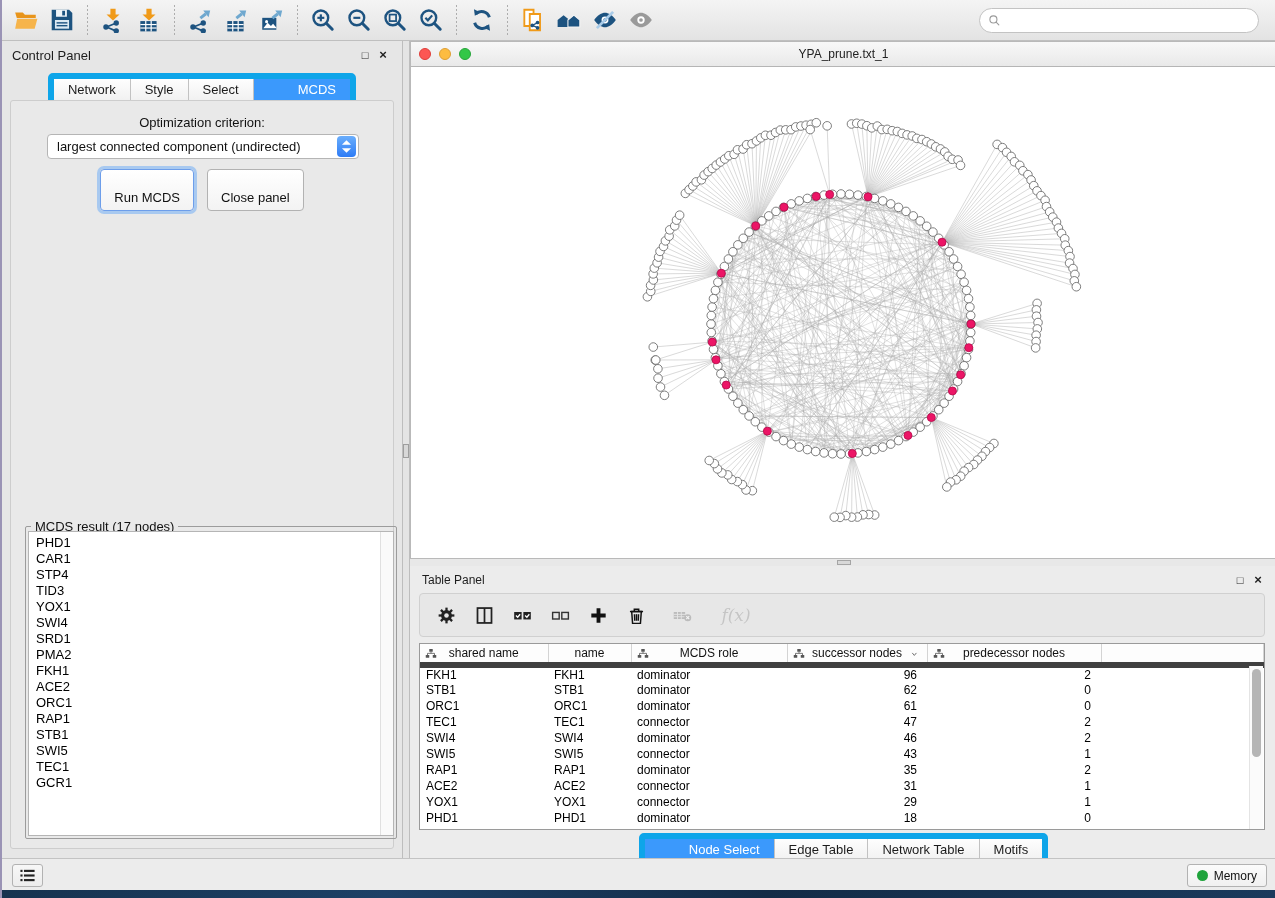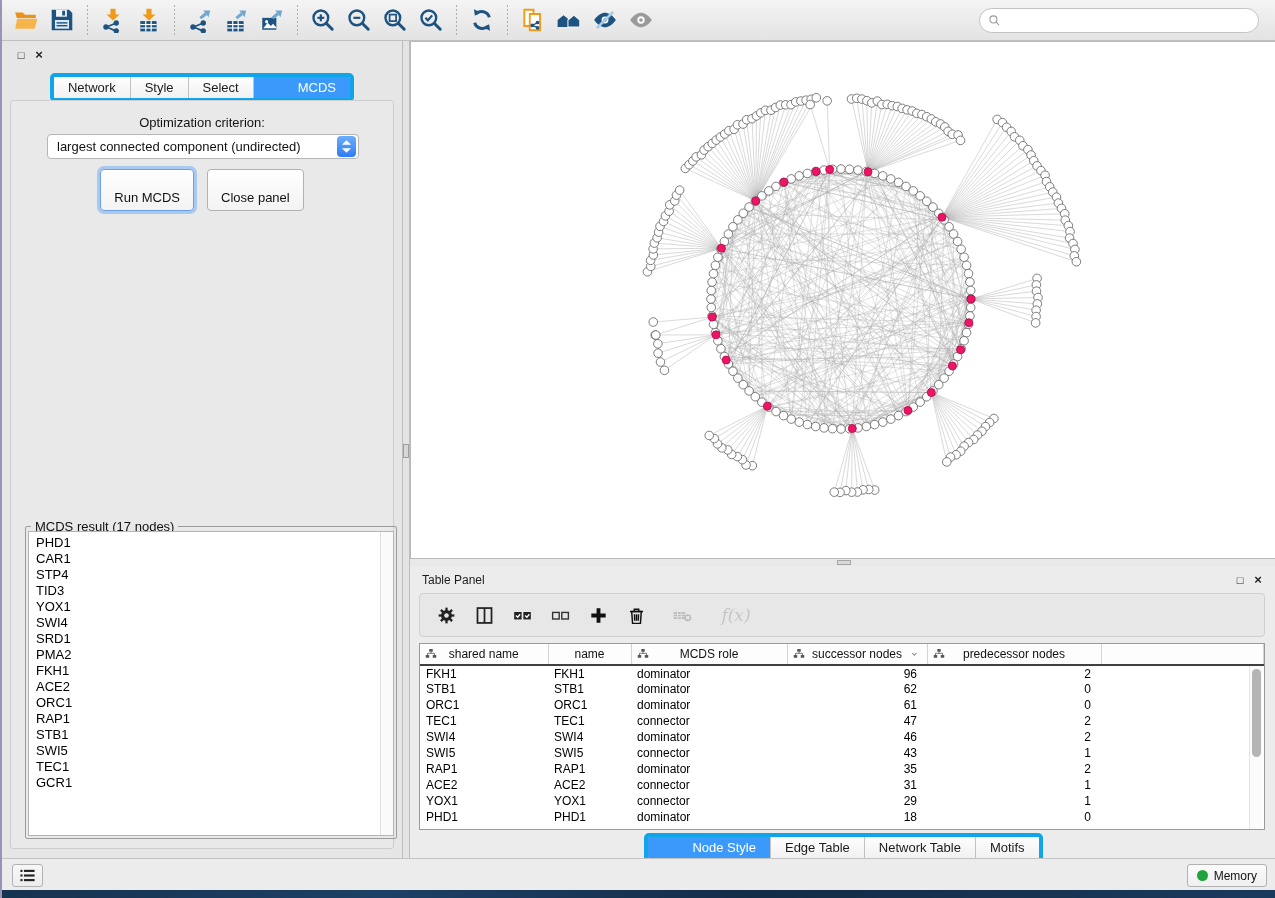--- a/index.html
+++ b/index.html
@@ -28,21 +28,21 @@
     display:flex; align-items:center; padding:0 8px; }
   #search-wrap svg{ width:13px; height:13px; margin-right:6px; flex:0 0 auto;}
   #search-input{ border:none; outline:none; flex:1; font-size:12px; background:transparent;}
   
   #control-panel{ position:absolute; left:0; top:41px; width:400px; height:817px; background:#e6e6e6;}
   .panel-head{ height:28px; display:flex; align-items:center; padding:0 10px; }
   .panel-title{ font-size:13px; color:#1d1d1d; flex:1; }
   .mini-ico{ font-size:13px; color:#222; width:18px; text-align:center; cursor:default; line-height:16px;}
   .float-ico{ font-size:11px; }
   .seg{ display:flex; justify-content:center; margin-top:4px; }
-  .seg-inner{ display:flex; border:4px solid #0ea5e9; border-radius:5px; overflow:hidden; background:#fdfdfd;}
+  .seg-inner{ display:flex; border:6px solid #0ea5e9; border-radius:5px; overflow:hidden; background:#fdfdfd;}
   .seg-btn{ padding:3px 14px; font-size:13px; color:#1c1c1c; background:linear-gradient(#fefefe,#f1f1f1);
     border-right:1px solid #c2c2c2; cursor:default;}
   .seg-btn:last-child{ border-right:none; }
   .seg-btn.active{ background:#3b99fc; color:#fff;padding-left:44px; }
   #cp-inner{ position:absolute; left:8px; top:59px; width:384px; height:749px;
     background:#e9e9e9; border:1px solid #cdcdcd; border-radius:3px;}
   #opt-label{ position:absolute; left:0; top:14px; width:100%; text-align:center; font-size:13px; color:#111;}
   #opt-select{ position:absolute; left:36px; top:33px; width:312px; height:25px; background:#fff;
     border:1px solid #b5b5b5; border-radius:4px; display:flex; align-items:center; cursor:default;}
   #opt-select .sel-text{ flex:1; font-size:13px; padding-left:9px; color:#111; white-space:nowrap;}
@@ -89,21 +89,21 @@
     display:flex; align-items:center; padding-left:12px; gap:10px;}
   .tpbtn{ width:28px; height:28px; border:none; background:transparent;
     display:flex; align-items:center; justify-content:center; cursor:default;}
   .tpbtn svg{ width:21px; height:21px;}
   .tpbtn.disabled{ opacity:.55;margin-left:8px; }
   .fx-label{ font-family:"DejaVu Serif", serif; font-style:italic; font-size:17px; color:#aaa;}
   #node-table-wrap{ position:absolute; left:9px; top:77px; width:846px; height:187px;
     background:#fff; border:1px solid #9a9a9a; overflow:hidden;}
   table{ border-collapse:collapse; width:100%; table-layout:fixed;}
   thead th{ height:21px; font-weight:normal; font-size:12px; color:#111;
-    border-right:1px solid #d4d4d4; border-bottom:2px solid #404040;
+    border-right:1px solid #d4d4d4; border-bottom:6px solid #404040;
     background:#fdfdfd; text-align:center; position:relative; white-space:nowrap; overflow:hidden;}
   thead th .hdr{ display:inline-flex; align-items:center; gap:6px;}
   thead th svg.sitemap{ width:12px; height:12px; position:absolute; left:5px; top:4px;}
   thead th svg.chev{ width:10px; height:10px; position:absolute; right:6px; top:6px;}
   tbody td{ height:16px; font-size:12px; color:#000; padding:0 6px; white-space:nowrap; overflow:hidden;}
   tbody td.num{ text-align:right; padding-right:10px;}
   #tbl-scroll{ position:absolute; right:1px; top:22px; width:14px; height:164px; background:#fbfbfb;
     border-left:1px solid #e4e4e4;}
   #tbl-thumb{ position:absolute; left:2px; top:3px; width:9px; height:88px; background:#b5b5b5; border-radius:5px;}
   #tp-tabs{ position:absolute; left:0; right:0; top:267px; display:flex; justify-content:center;}
@@ -294,20 +294,21 @@
 <div id="search-wrap">
   <svg viewBox="0 0 24 24">
     <circle cx="10" cy="10" r="6.5" fill="none" stroke="#9a9a9a" stroke-width="2"></circle>
     <line x1="15" y1="15" x2="20" y2="20" stroke="#9a9a9a" stroke-width="2" stroke-linecap="round"></line>
   </svg>
   <input id="search-input" placeholder="" style="">
 </div>
 
 <div id="control-panel">
   <div class="panel-head">
+    <span class="panel-title">Control Panel</span>
     <span class="mini-ico float-ico">□</span>
     <span class="mini-ico" style="font-weight:bold;">×</span>
   </div>
   <div class="seg">
       <div class="seg-inner" id="cp-tabs">
         <div class="seg-btn">Network</div>
         <div class="seg-btn">Style</div>
         <div class="seg-btn">Select</div>
         <div class="seg-btn active">MCDS</div>
       </div>
@@ -357,20 +358,26 @@
 </div>
 
 <div id="vsplit">
     <div class="grip"></div>
   </div>
 <div id="hsplit">
     <div class="grip"></div>
   </div>
 
 <div id="network-window">
+  <div id="net-titlebar">
+    <span class="tl red"></span>
+    <span class="tl yellow"></span>
+    <span class="tl green"></span>
+    <span id="net-title">YPA_prune.txt_1</span>
+  </div>
   <svg id="net-canvas" viewBox="0 0 865 491">
       <line x1="357.7758697074517" y1="365.09104959933086" x2="471.787130489411" y2="380.1009168343637" stroke="#ababab" stroke-width="0.7" opacity="0.5"></line>
       <line x1="321.90895040066914" y1="184.7758697074517" x2="317.41669750802293" y2="322" stroke="#ababab" stroke-width="0.7" opacity="0.5"></line>
       <line x1="542.5833024919771" y1="192" x2="413.0315950113933" y2="385.8878319785954" stroke="#ababab" stroke-width="0.7" opacity="0.5"></line>
       <line x1="558.8878319785954" y1="273.9684049886067" x2="344.28504403699105" y2="354.73917497226705" stroke="#ababab" stroke-width="0.7" opacity="0.5"></line>
       <line x1="332.26082502773295" y1="171.28504403699105" x2="455.36174186209666" y2="384.50208645242" stroke="#ababab" stroke-width="0.7" opacity="0.5"></line>
       <line x1="559.7216600210185" y1="248.4975932000814" x2="338.0761184457488" y2="165.07611844574882" stroke="#ababab" stroke-width="0.7" opacity="0.5"></line>
       <line x1="300.27833997898153" y1="265.5024067999186" x2="553.1009168343637" y2="298.787130489411" stroke="#ababab" stroke-width="0.7" opacity="0.5"></line>
       <line x1="550.1043392264672" y1="207.25115379253833" x2="430" y2="387" stroke="#ababab" stroke-width="0.7" opacity="0.5"></line>
       <line x1="313.4065436007505" y1="314.49752972847017" x2="350.86101422886634" y2="360.13593423786057" stroke="#ababab" stroke-width="0.7" opacity="0.5"></line>
@@ -1323,21 +1330,21 @@
             <td></td>
           </tr>
         </tbody>
     </table>
     <div id="tbl-scroll">
       <div id="tbl-thumb"></div>
     </div>
   </div>
   <div id="tp-tabs">
       <div class="seg-inner" id="tp-tabs-inner">
-        <div class="seg-btn active">Node Style</div>
+        <div class="seg-btn active">Node Select</div>
         <div class="seg-btn">Edge Table</div>
         <div class="seg-btn">Network Table</div>
         <div class="seg-btn">Motifs</div>
       </div>
     </div>
 </div>
 
 <div id="status-bar">
   <div id="list-btn">
     <svg viewBox="0 0 24 20">

